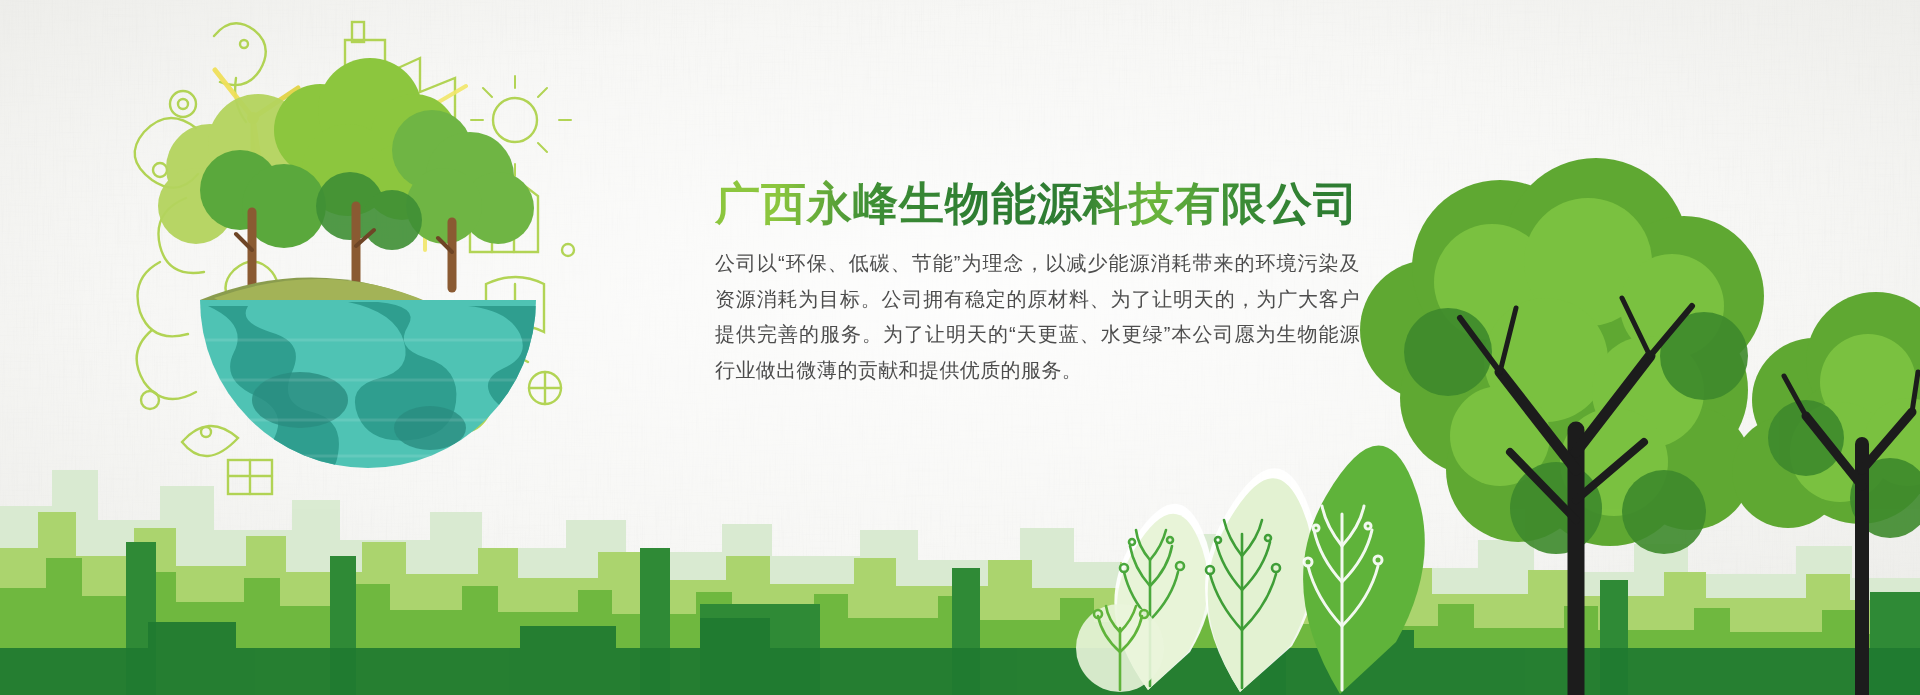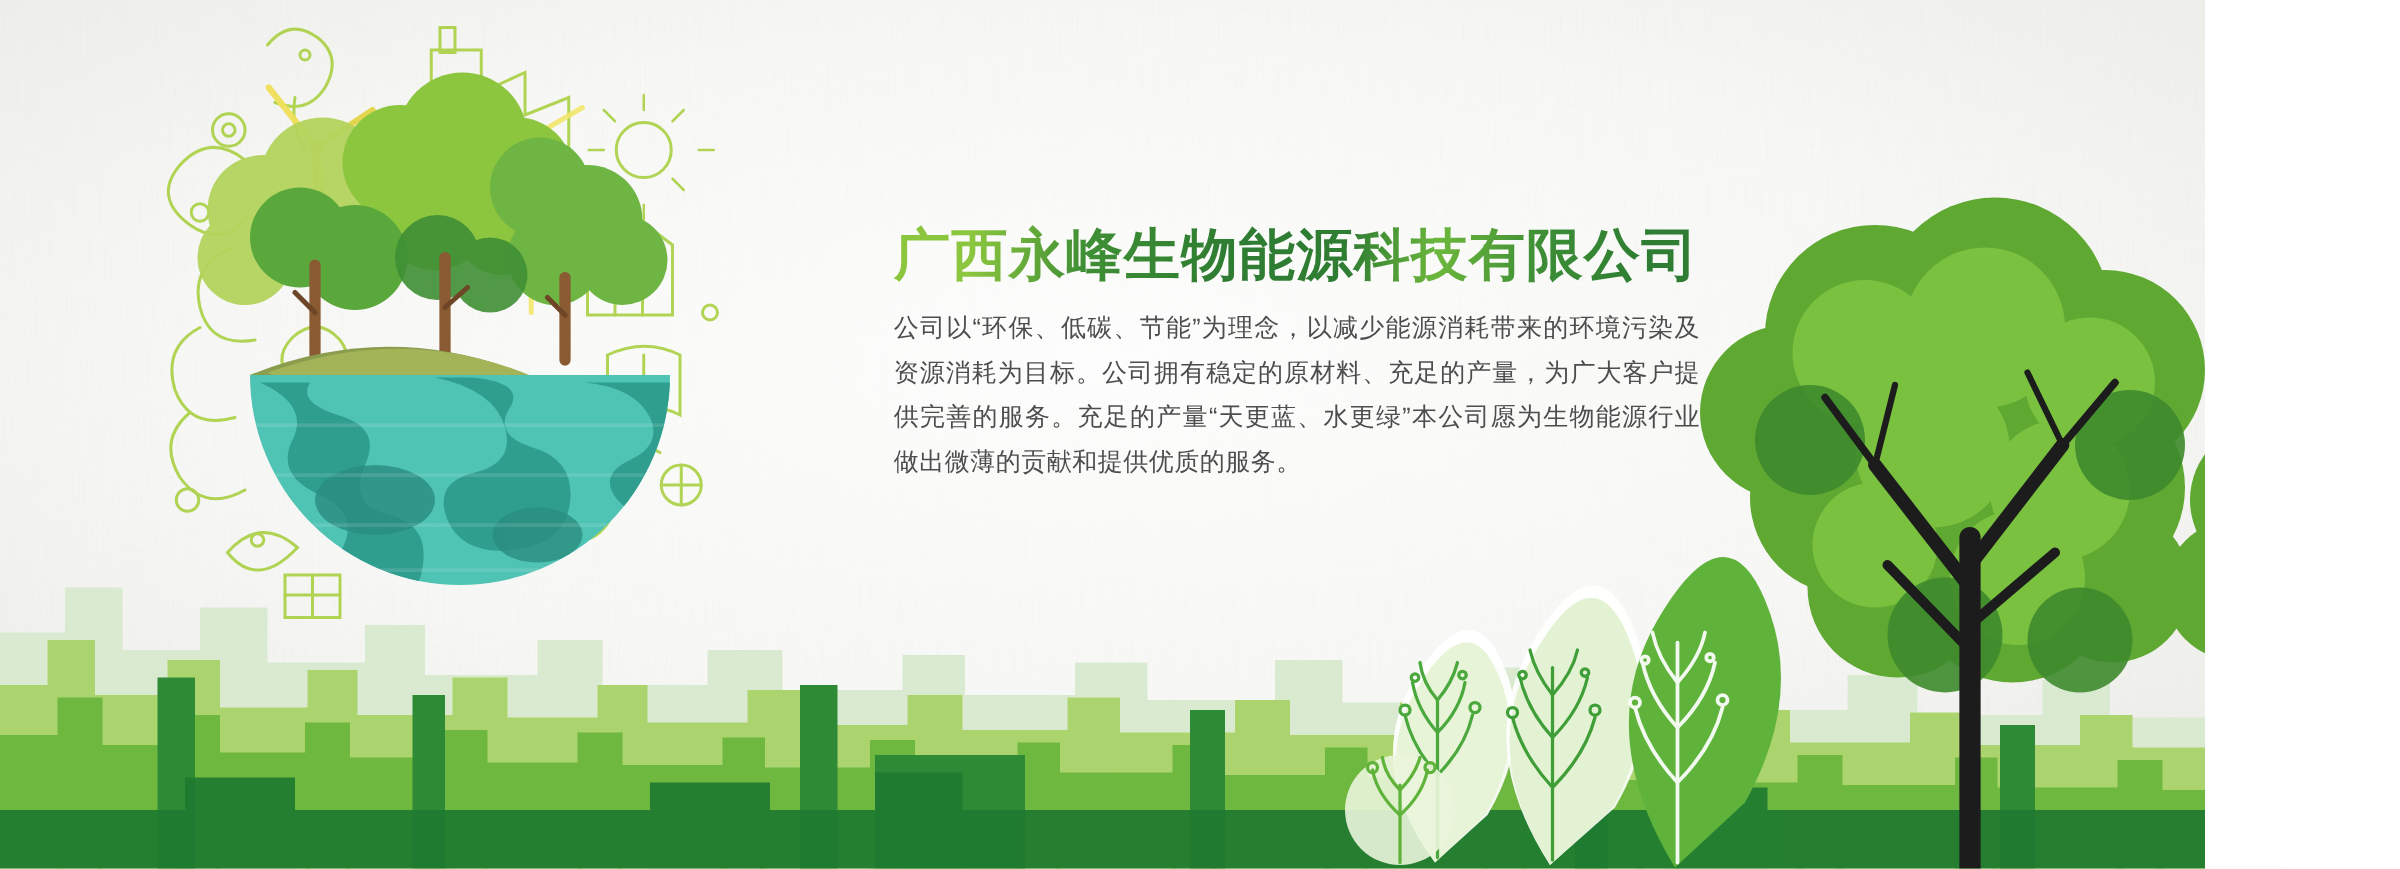--- a/index.html
+++ b/index.html
@@ -1,17 +1,17 @@
 <!DOCTYPE html>
 <html><head>
 <meta charset="utf-8">
 <style>
   html,body{margin:0;padding:0;}
   body{width:1920px;height:695px;overflow:hidden;font-family:"Liberation Sans","DejaVu Sans",sans-serif;}
-  #banner{position:relative;width:1764px;height:695px;overflow:hidden;
+  #banner{position:relative;width:1920px;height:695px;overflow:hidden;
     background:#f4f4f1;}
   
   #texture{position:absolute;inset:0;pointer-events:none;opacity:.55;}
   #vignette{position:absolute;inset:0;pointer-events:none;
     background:radial-gradient(ellipse 75% 70% at 50% 42%, rgba(255,255,255,.85) 0%, rgba(255,255,255,.35) 55%, rgba(228,228,224,.55) 100%);}
 
   .layer{position:absolute;left:0;top:0;width:1920px;height:695px;pointer-events:none;}
 
   
   #text-block{position:absolute;left:715px;top:178px;width:700px;}
@@ -412,16 +412,16 @@
         <path d="M1862 486 L1806 416" stroke-width="9"></path>
         <path d="M1862 470 L1912 412" stroke-width="9"></path>
         <path d="M1806 416 L1784 376" stroke-width="5"></path>
         <path d="M1912 412 L1918 372" stroke-width="5"></path>
       </g>
     </g>
   </svg>
 
   <div id="text-block">
     <h1 id="company-title">广西永峰生物能源科技有限公司</h1>
-    <p id="company-desc">公司以“环保、低碳、节能”为理念，以减少能源消耗带来的环境污染及资源消耗为目标。公司拥有稳定的原材料、充足的产量，为广大客户提供完善的服务。充足的产量“天更蓝、水更绿”本公司愿为生物能源行业做出微薄的贡献和提供优质的服务。</p>
+    <p id="company-desc">公司以“环保、低碳、节能”为理念，以减少能源消耗带来的环境污染及资源消耗为目标。公司拥有稳定的原材料、为了让明天的，为广大客户提供完善的服务。为了让明天的“天更蓝、水更绿”本公司愿为生物能源行业做出微薄的贡献和提供优质的服务。</p>
   </div>
 
 </div>
 
 </body></html>

